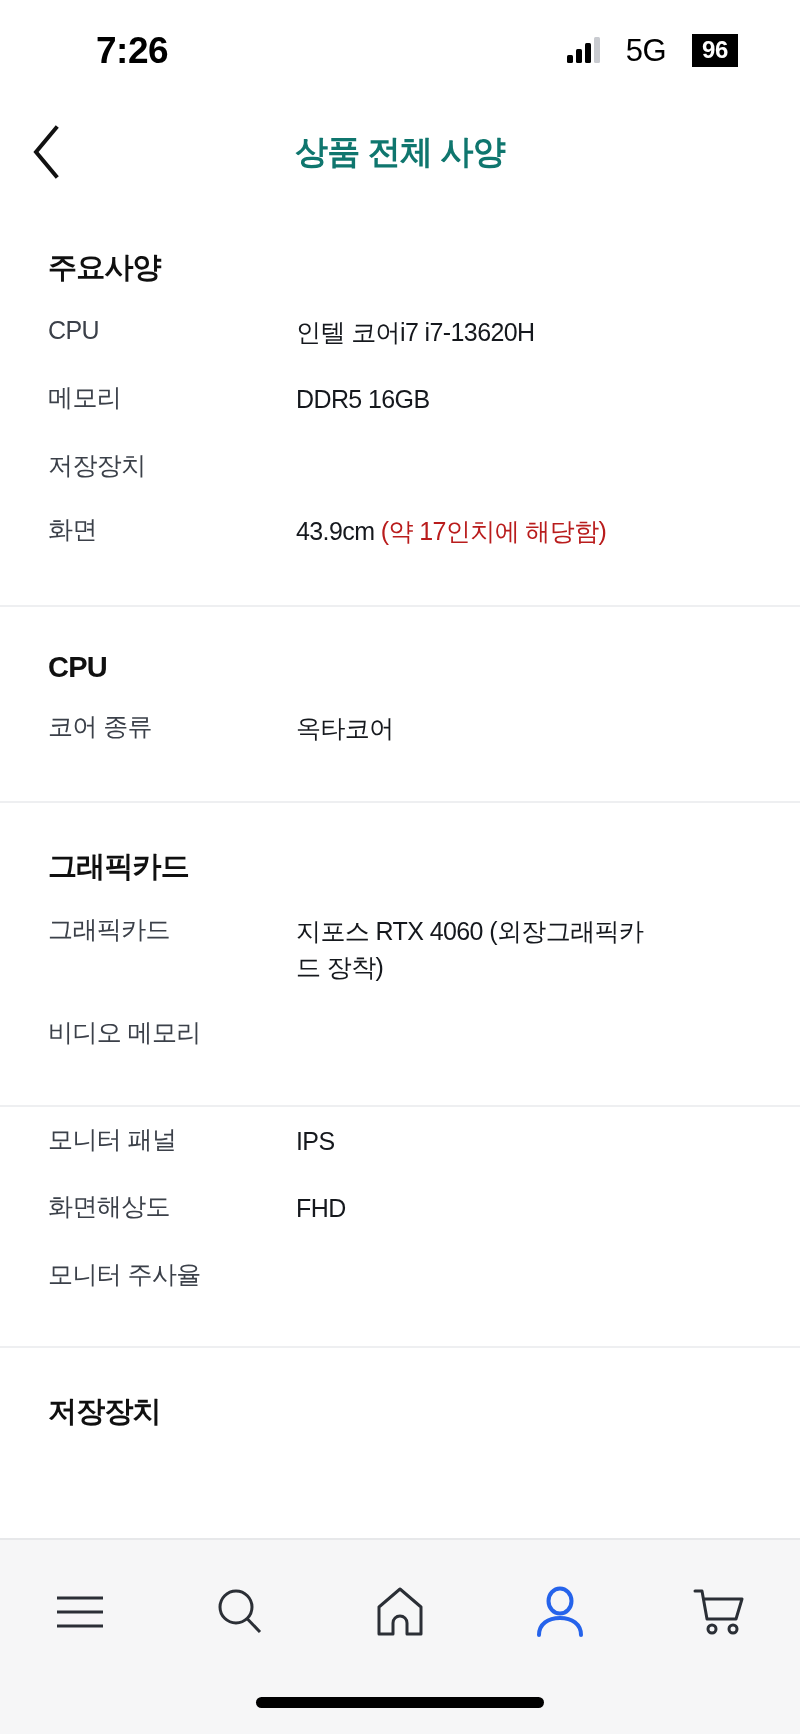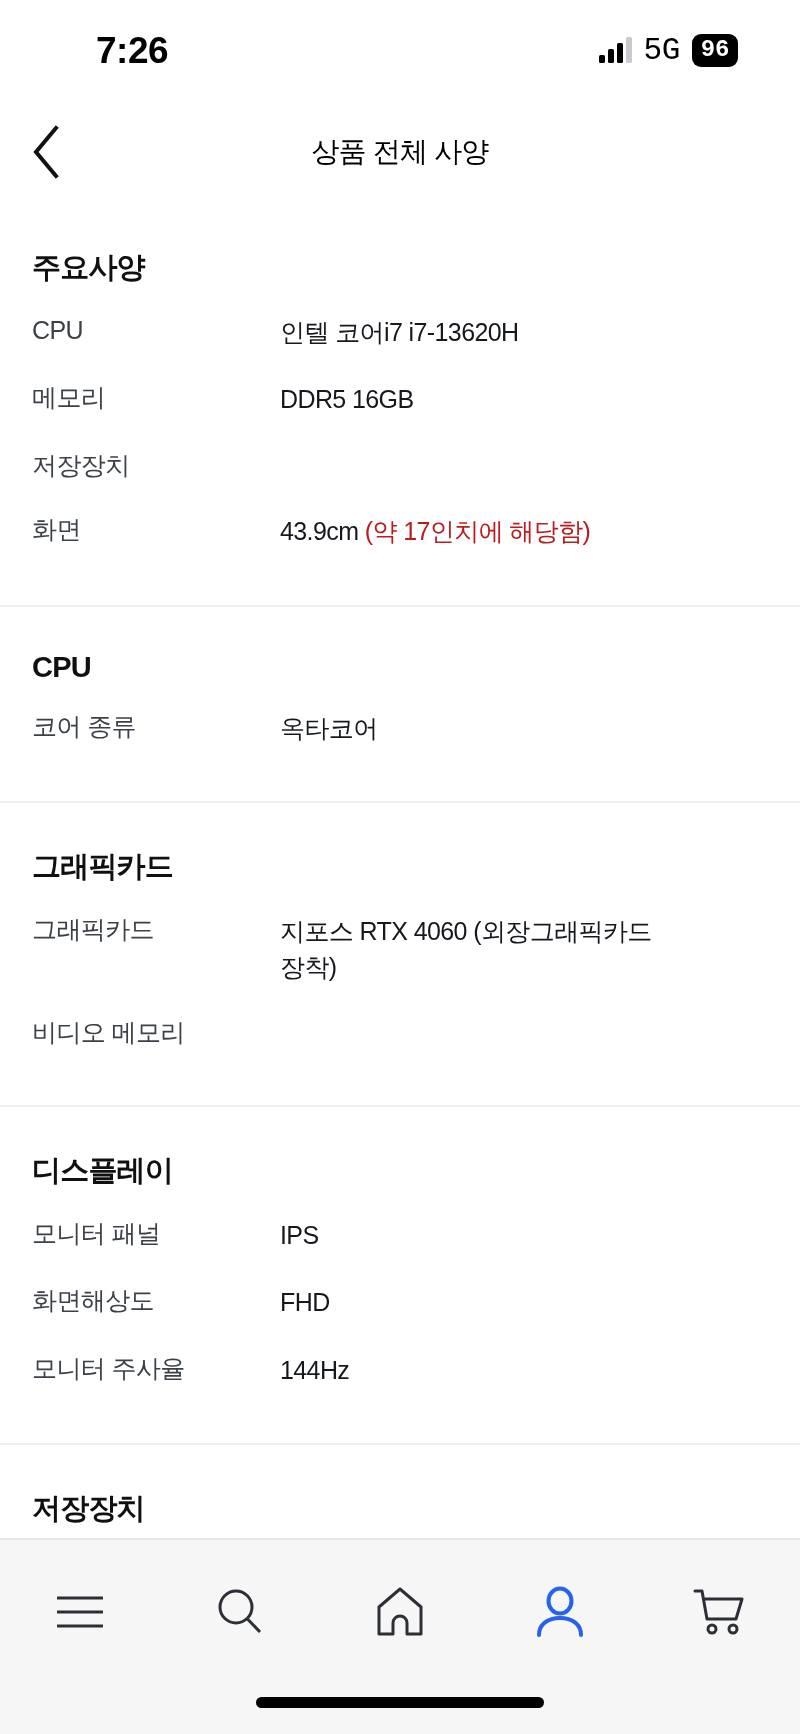--- a/index.html
+++ b/index.html
@@ -37,23 +37,22 @@
     font-size: 37px;
     font-weight: 700;
     color: #000000;
     letter-spacing: -0.5px;
     margin-left: 96px;
     line-height: 1;
   }
   .status-right {
     display: flex;
     align-items: center;
-    gap: 12px;
+    gap: 26px;
     margin-right: 8px;
-    font-family: Liberation Mono, monospace;
   }
   .signal-bars {
     display: flex;
     align-items: flex-end;
     gap: 3px;
     height: 26px;
   }
   .signal-bars i {
     display: block;
     width: 6px;
@@ -70,21 +69,21 @@
     font-weight: 400;
     color: #000000;
     letter-spacing: -0.5px;
     line-height: 1;
   }
   .battery-badge {
     background: #000000;
     color: #ffffff;
     font-size: 24px;
     font-weight: 700;
-    border-radius: 9px;
+    border-radius: 0;
     padding: 4px 9px 5px;
     line-height: 1;
     letter-spacing: -0.3px;
     min-width: 46px;
     text-align: center;
   }
 
   
   .app-header {
     position: relative;
@@ -103,36 +102,36 @@
     height: 64px;
     display: flex;
     align-items: center;
     justify-content: center;
     cursor: pointer;
   }
   .back-button svg { display: block; }
   .header-title {
     width: 100%;
     text-align: center;
-    font-size: 28px;
-    font-weight: 400;
-    color: #000000;
+    font-size: 33px;
+    font-weight: 700;
+    color: #0f766e;
     letter-spacing: -0.8px;
   }
 
   
   .content {
     flex: 1 1 auto;
     overflow: hidden;
     background: #ffffff;
     position: relative;
   }
 
   .spec-section {
-    padding: 0 32px;
+    padding: 0 48px;
     background: #ffffff;
   }
   .spec-section + .spec-section {
     border-top: 2px solid #eeeff1;
   }
   .section-title {
     font-size: 29px;
     font-weight: 700;
     color: #101010;
     letter-spacing: -0.8px;
@@ -273,33 +272,31 @@
           <div class="spec-key">그래픽카드</div>
           <div class="spec-val"><span>지포스 RTX 4060 (외장그래픽카드 장착)</span></div>
         </div>
         <div class="spec-row">
           <div class="spec-key">비디오 메모리</div>
         </div>
       </div>
     </div>
 
     <div class="spec-section">
-      <div class="section-title">디스플레이</div>
       <div class="section-body">
         <div class="spec-row">
           <div class="spec-key">모니터 패널</div>
           <div class="spec-val"><span>IPS</span></div>
         </div>
         <div class="spec-row">
           <div class="spec-key">화면해상도</div>
           <div class="spec-val"><span>FHD</span></div>
         </div>
         <div class="spec-row">
           <div class="spec-key">모니터 주사율</div>
-          <div class="spec-val"><span>144Hz</span></div>
         </div>
       </div>
     </div>
 
     <div class="spec-section">
       <div class="section-title">저장장치</div>
 
     </div>
 
   </div>

